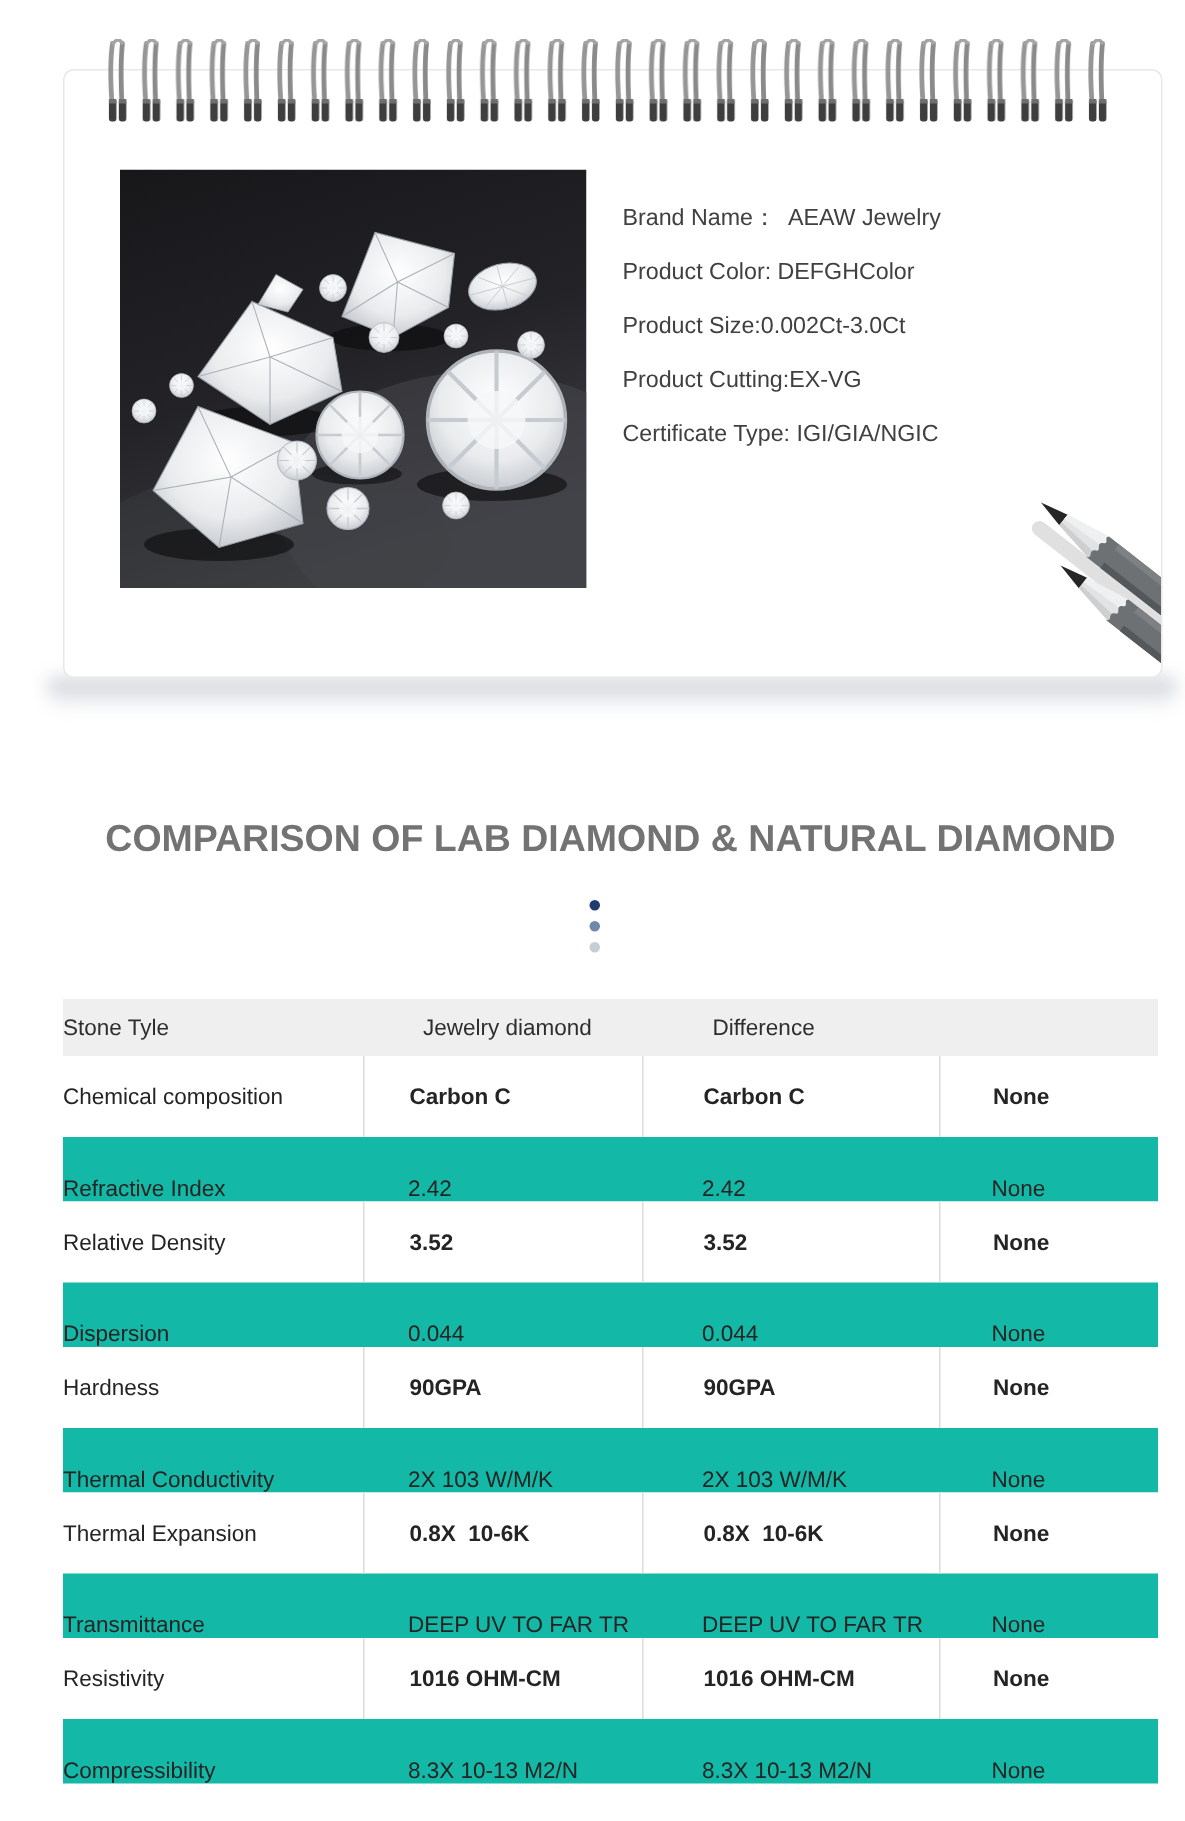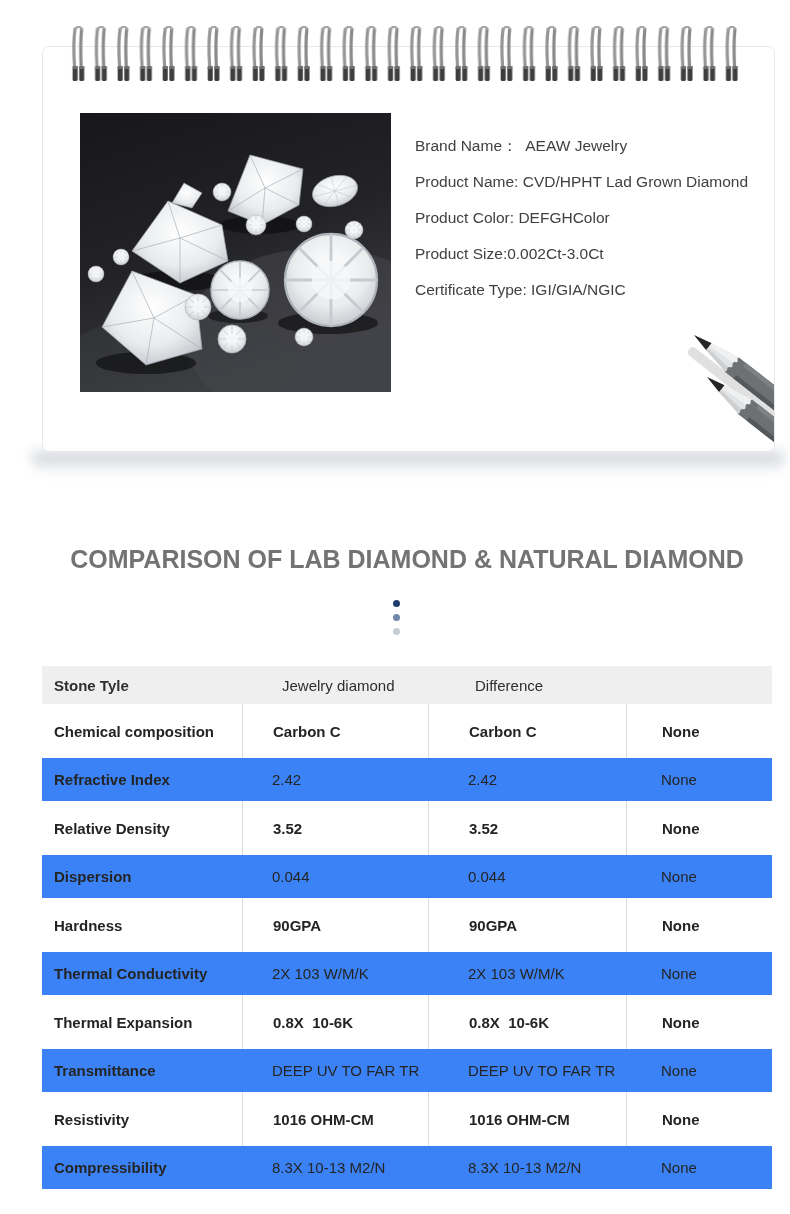--- a/index.html
+++ b/index.html
@@ -27,23 +27,23 @@
          font-size:25px;line-height:30px;font-weight:700;color:#737373;letter-spacing:0;}
 
   .dots{position:absolute;top:600px;left:-11px;width:100%;display:flex;flex-direction:column;
         align-items:center;gap:7px;}
   .dot{width:7px;height:7px;border-radius:50%;}
 
   .cmp-table{position:absolute;left:30px;top:666px;width:730px;font-size:15px;color:#242424;}
   .t-row{display:flex;width:730px;}
   .t-head{height:38px;background:#efefef;color:#2e2e2e;}
   .t-white{height:54px;background:#ffffff;}
-  .t-gray{height:43px;background:#3b82f6;}
+  .t-gray{height:43px;background:#14b8a6;align-items:flex-end;}
   .c{box-sizing:border-box;display:flex;align-items:center;white-space:pre;overflow:hidden;}
-  .c1{width:200px;padding-left:12px;font-weight:bold;}
+  .c1{width:200px;}
   .c2{width:186px;padding-left:30px;}
   .c3{width:198px;padding-left:40px;}
   .c4{width:146px;padding-left:35px;}
   .t-white .c2,.t-white .c3,.t-white .c4{border-left:1px solid #dcdcdc;font-weight:bold;}
 </style>
 </head>
 <body>
 
 <div class="page">
 
@@ -114,23 +114,23 @@
         <use href="#rbg" transform="translate(224,111) scale(0.8)"></use>
         <use href="#rbg" transform="translate(274,117) scale(0.9)"></use>
         <use href="#rbg" transform="translate(41,144) scale(0.8)"></use>
         <use href="#rbg" transform="translate(16,161) scale(0.8)"></use>
         <use href="#rbg" transform="translate(224,224) scale(0.9)"></use>
       </svg>
     </div>
 
     <div class="info">
       <div class="info-line">Brand Name：  AEAW Jewelry</div>
-      <div class="info-line">Product Name: CVD/HPHT Lad Grown Diamond</div>
       <div class="info-line">Product Color: DEFGHColor</div>
       <div class="info-line">Product Size:0.002Ct-3.0Ct</div>
+      <div class="info-line">Product Cutting:EX-VG</div>
       <div class="info-line">Certificate Type: IGI/GIA/NGIC</div>
     </div>
 
     <svg class="pencils" width="170" height="140" viewBox="0 0 170 140" aria-hidden="true">
       <defs>
         <g id="pcl">
           <polygon points="0,0 19,-4.5 19,4.5" fill="#262626"></polygon>
           <polygon points="19,-4.5 50,-10 50,10 19,4.5" fill="#e2e3e4"></polygon>
           <polygon points="19,-4.5 50,-10 50,-2 19,-0.8" fill="#eff0f1"></polygon>
           <polygon points="19,1.8 50,4.5 50,10 19,4.5" fill="#cdcfd1"></polygon>

